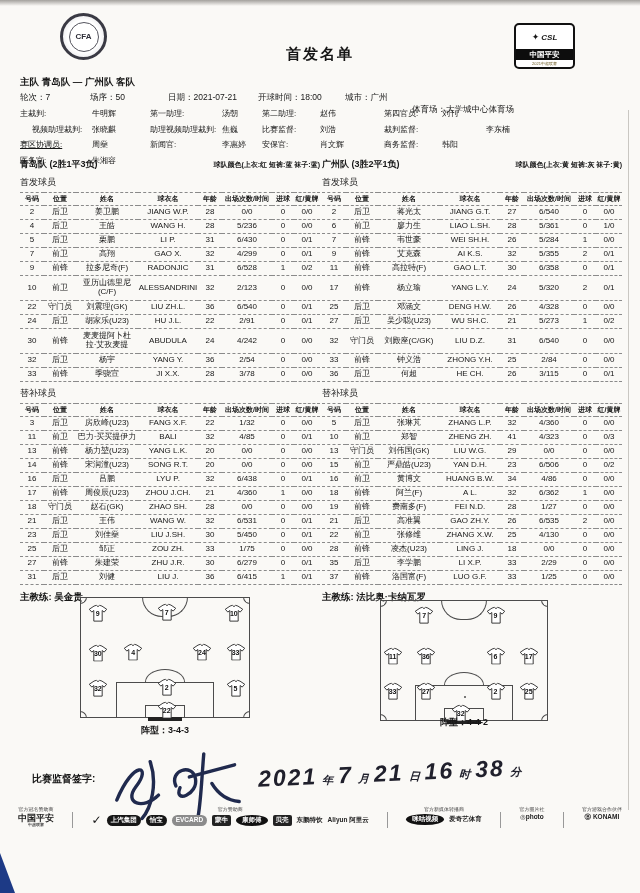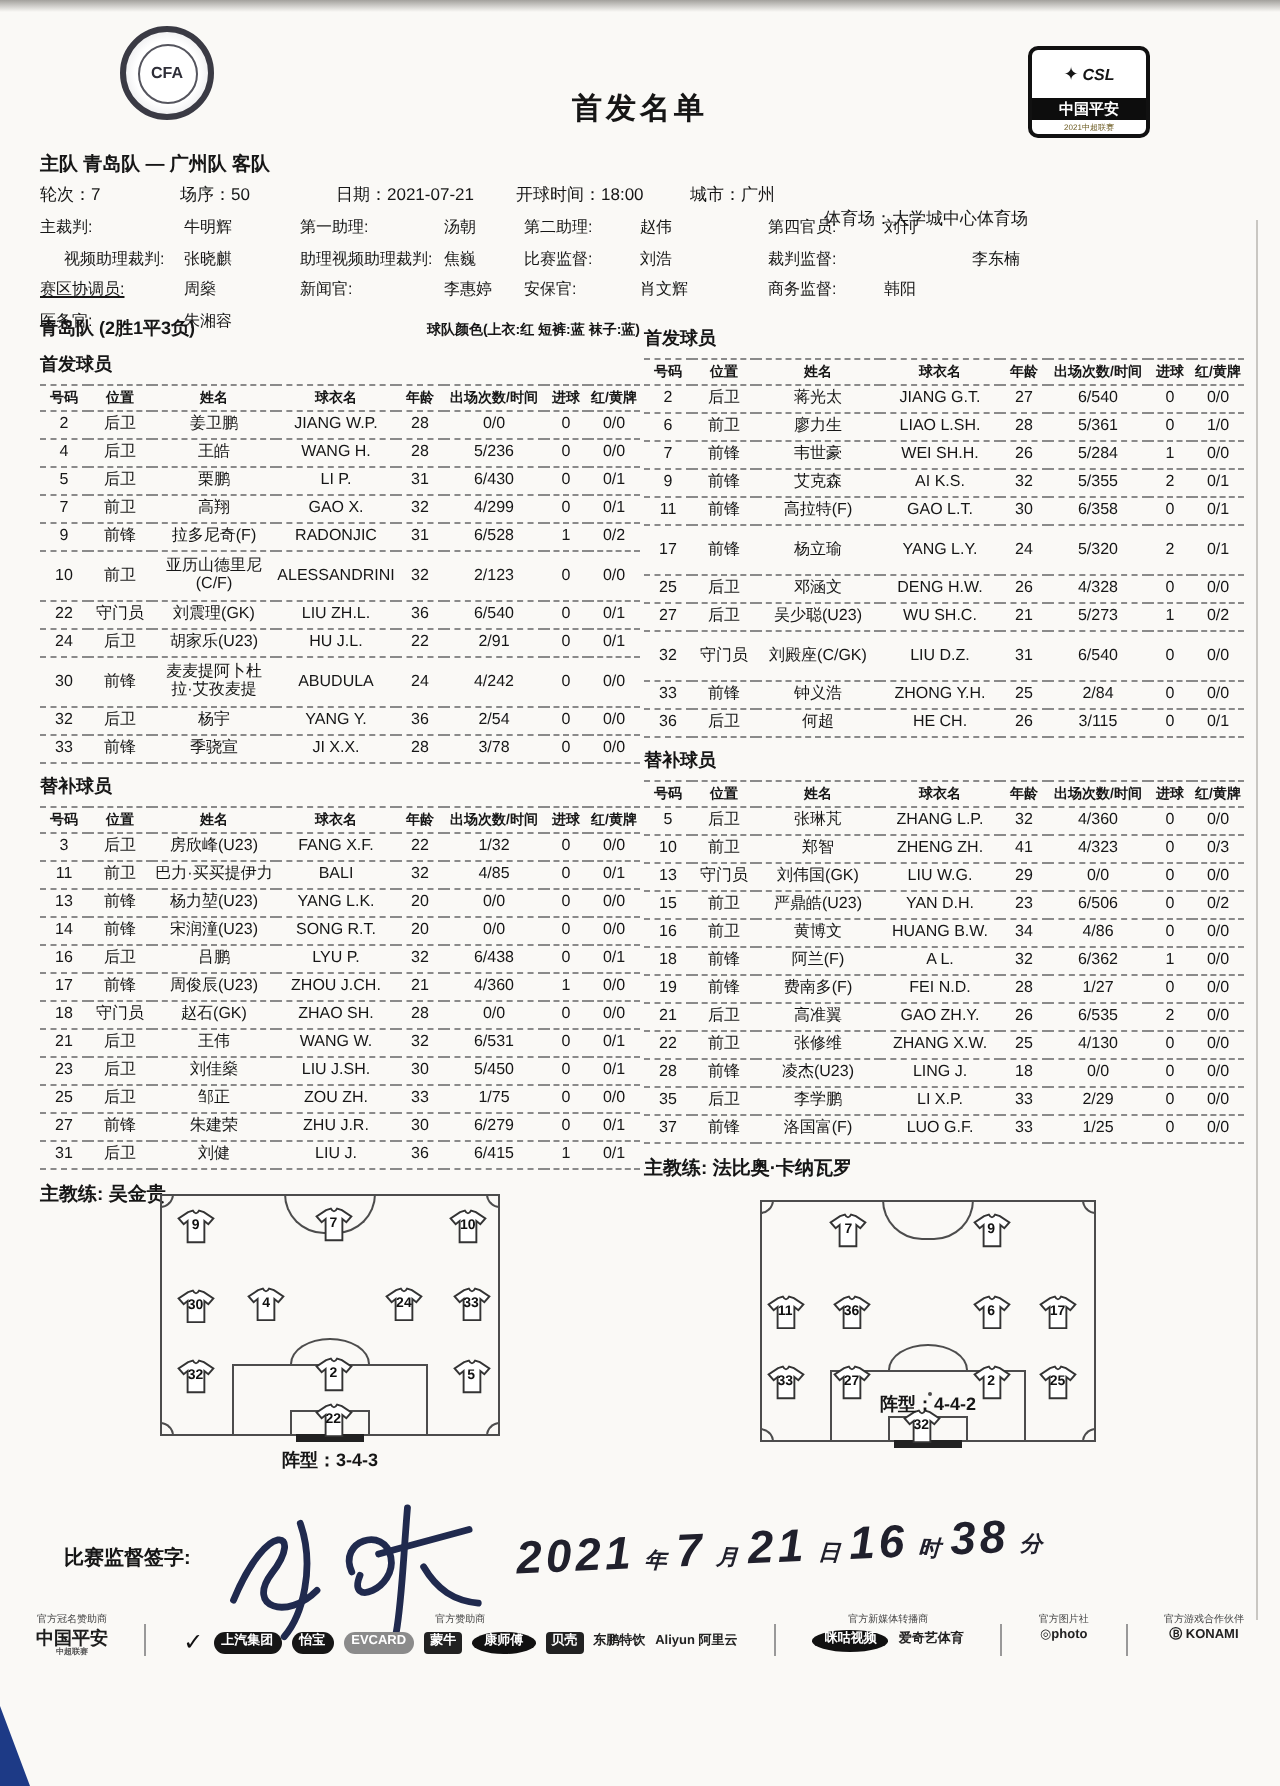--- a/index.html
+++ b/index.html
@@ -23,21 +23,21 @@
 
   .matchup{position:absolute;left:20px;top:76px;font-size:9.5px;font-weight:bold;}
   .mi-item{position:absolute;font-size:8.5px;white-space:nowrap;}
   .of-label,.of-value{position:absolute;font-size:8px;white-space:nowrap;}
 
   .team-col{position:absolute;top:158px;width:300px;}
   .col-home{left:20px;} .col-away{left:322px;}
   .team-head{display:flex;justify-content:space-between;align-items:baseline;}
   .team-name{font-size:9px;font-weight:bold;white-space:nowrap;}
   .kit{font-size:7px;font-weight:bold;white-space:nowrap;}
-  .sec-label{font-size:9px;font-weight:bold;margin-top:5px;}
+  .sec-label{font-size:9px;font-weight:normal;margin-top:5px;}
   table.pl{border-collapse:collapse;table-layout:fixed;width:300px;margin-top:3px;}
   table.pl th{font-size:7px;font-weight:bold;border-top:1px dashed #8a8a8a;border-bottom:1px dashed #8a8a8a;height:13px;padding:0;white-space:nowrap;overflow:hidden;}
   table.pl td{font-size:8px;text-align:center;border-bottom:1px dashed #8a8a8a;padding:0;height:14px;line-height:1.12;white-space:pre-line;overflow:hidden;}
   table.pl tr.tall td{height:25px;}
   .coach-line{margin-top:6px;font-size:9.5px;font-weight:bold;}
 
   .pitch{position:absolute;border:1.5px solid #4c4c4c;}
   .pitch .cc{position:absolute;top:-1px;left:50%;transform:translateX(-50%);width:46px;height:20px;border:1px solid #4c4c4c;border-top:none;border-radius:0 0 24px 24px;}
   .pitch .pb{position:absolute;bottom:-1px;left:50%;transform:translateX(-50%);width:98px;height:36px;border:1px solid #4c4c4c;border-bottom:none;}
   .pitch .gb{position:absolute;bottom:-1px;left:50%;transform:translateX(-50%);width:40px;height:13px;border:1px solid #4c4c4c;border-bottom:none;}
@@ -428,20 +428,24 @@
           </tr>
         </tbody>
     </table>
     <div class="coach-line">
       <span>主教练:</span>
       <span>吴金贵</span>
     </div>
   </div>
 
   <div class="team-col col-away">
+    <div class="team-head">
+      <span class="team-name">广州队 (3胜2平1负)</span>
+      <span class="kit">球队颜色(上衣:黄 短裤:灰 袜子:黄)</span>
+    </div>
     <div class="sec-label">首发球员</div>
     <table class="pl">
       <colgroup>
           <col style="width:24px">
           <col style="width:32px">
           <col style="width:62px">
           <col style="width:60px">
           <col style="width:24px">
           <col style="width:50px">
           <col style="width:22px">
@@ -876,21 +880,21 @@
         </svg>
         <span class="num">25</span>
       </div>
       <div class="shirt" style="left: 48%; top: 94%;">
         <svg viewBox="0 0 24 22">
           <path d="M7,2 L10,1 Q12,4.5 14,1 L17,2 L23,6 L19.8,9.6 L17.3,7.6 L17.3,21 L6.7,21 L6.7,7.6 L4.2,9.6 L1,6 Z" fill="#fff" stroke="#333" stroke-width="1.2"></path>
         </svg>
         <span class="num">32</span>
       </div>
     </div>
-  <div class="formation-label" style="left:380px;top:696px;width:168px;">阵型：4-4-2</div>
+  <div class="formation-label" style="left:380px;top:716px;width:168px;">阵型：4-4-2</div>
 
   <div class="sig-label">比赛监督签字:</div>
   <div class="sig-scrawl" title="">
     <svg width="150" height="82" viewBox="0 0 150 82">
       <g fill="none" stroke="#202a4e" stroke-width="3.4" stroke-linecap="round">
         <path d="M16,52 C36,12 54,20 36,40 C22,56 42,64 58,50"></path>
         <path d="M52,16 C58,38 50,62 40,72"></path>
         <path d="M76,42 C70,26 94,20 96,36 C98,52 72,60 80,44"></path>
         <path d="M106,12 C102,38 100,58 96,74"></path>
         <path d="M90,34 L136,25"></path>

